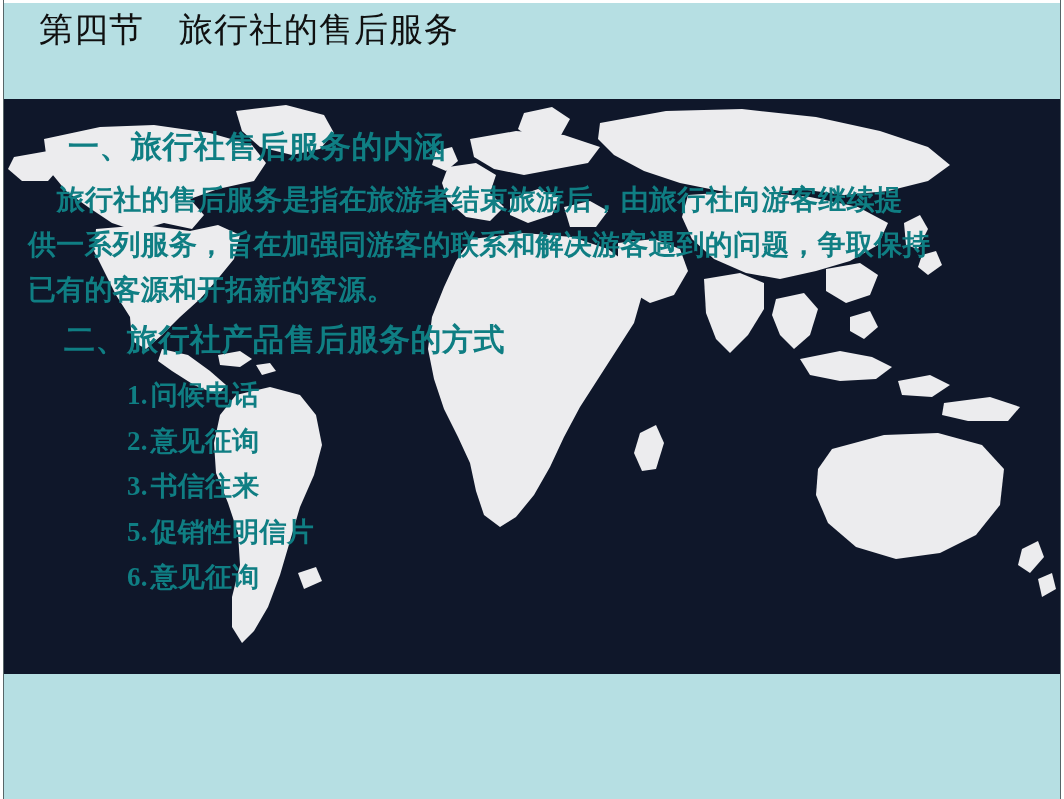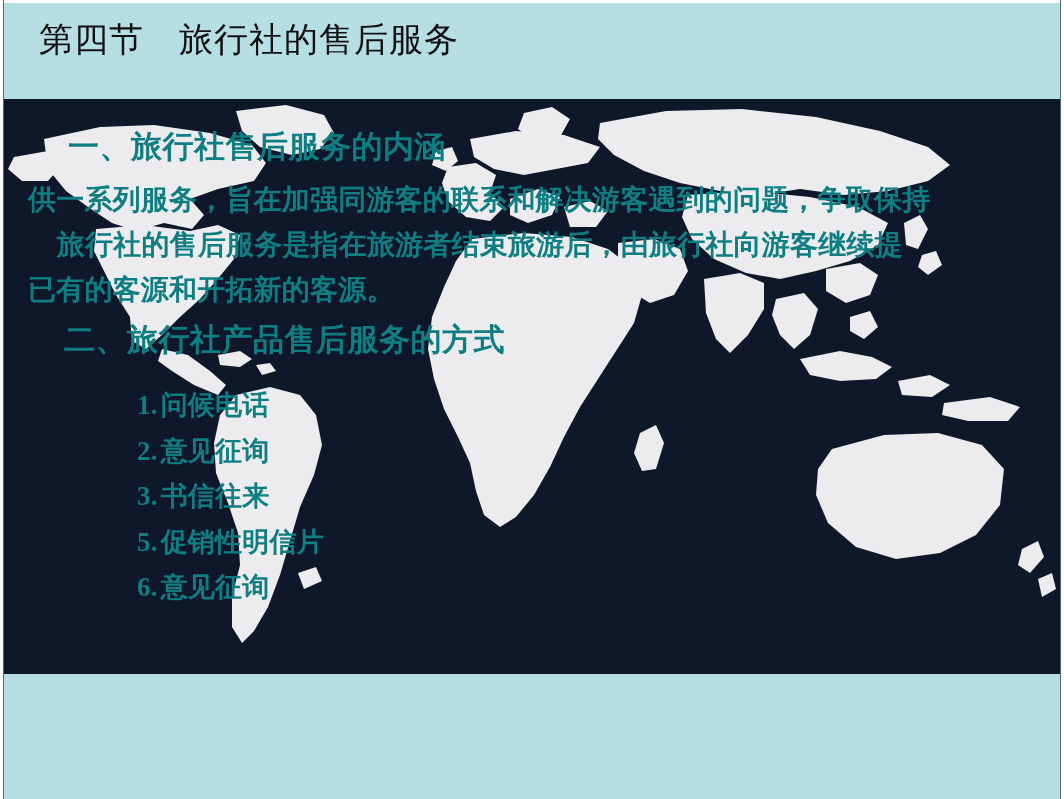--- a/index.html
+++ b/index.html
@@ -39,21 +39,21 @@
     position: absolute;
     left: 4px;
     top: 3px;
     width: 1056px;
     height: 96px;
     background: #b6dfe3;
   }
   #header-title {
     position: absolute;
     left: 35px;
-    top: 15px;
+    top: 5px;
     font-size: 34px;
     line-height: 44px;
     color: #101010;
     letter-spacing: 1px;
     white-space: pre;
   }
 
   
   #body-area {
     position: absolute;
@@ -104,21 +104,21 @@
     line-height: 45px;
     font-weight: bold;
     letter-spacing: .2px;
   }
   .para-line { white-space: pre; display: block; }
 
   #method-list {
     position: absolute;
     left: 123px;
     top: 274px;
-    margin: 10px;
+    margin: 0;
     padding: 0;
     list-style: none;
   }
   #method-list li {
     color: #0f7e83;
     font-size: 27px;
     line-height: 45.5px;
     font-weight: bold;
     white-space: pre;
     letter-spacing: .2px;
@@ -220,22 +220,22 @@
           <path d="M96 80 L112 74 L120 86 L104 94 Z"></path>
         </g>
       </svg>
     </div>
 
     <div id="content">
 
       <div id="heading-1" class="heading">一、旅行社售后服务的内涵</div>
 
       <div id="paragraph">
+        <span class="para-line">    旅行社的售后服务是指在旅游者结束旅游后，由旅行社向游客继续提</span>
         <span class="para-line">供一系列服务，旨在加强同游客的联系和解决游客遇到的问题，争取保持</span>
-        <span class="para-line">    旅行社的售后服务是指在旅游者结束旅游后，由旅行社向游客继续提</span>
         <span class="para-line">已有的客源和开拓新的客源。</span>
       </div>
 
       <div id="heading-2" class="heading">二、旅行社产品售后服务的方式</div>
 
       <ul id="method-list">
         <li><span class="li-num">1.</span><span>问候电话</span></li>
         <li><span class="li-num">2.</span><span>意见征询</span></li>
         <li><span class="li-num">3.</span><span>书信往来</span></li>
         <li><span class="li-num">5.</span><span>促销性明信片</span></li>

